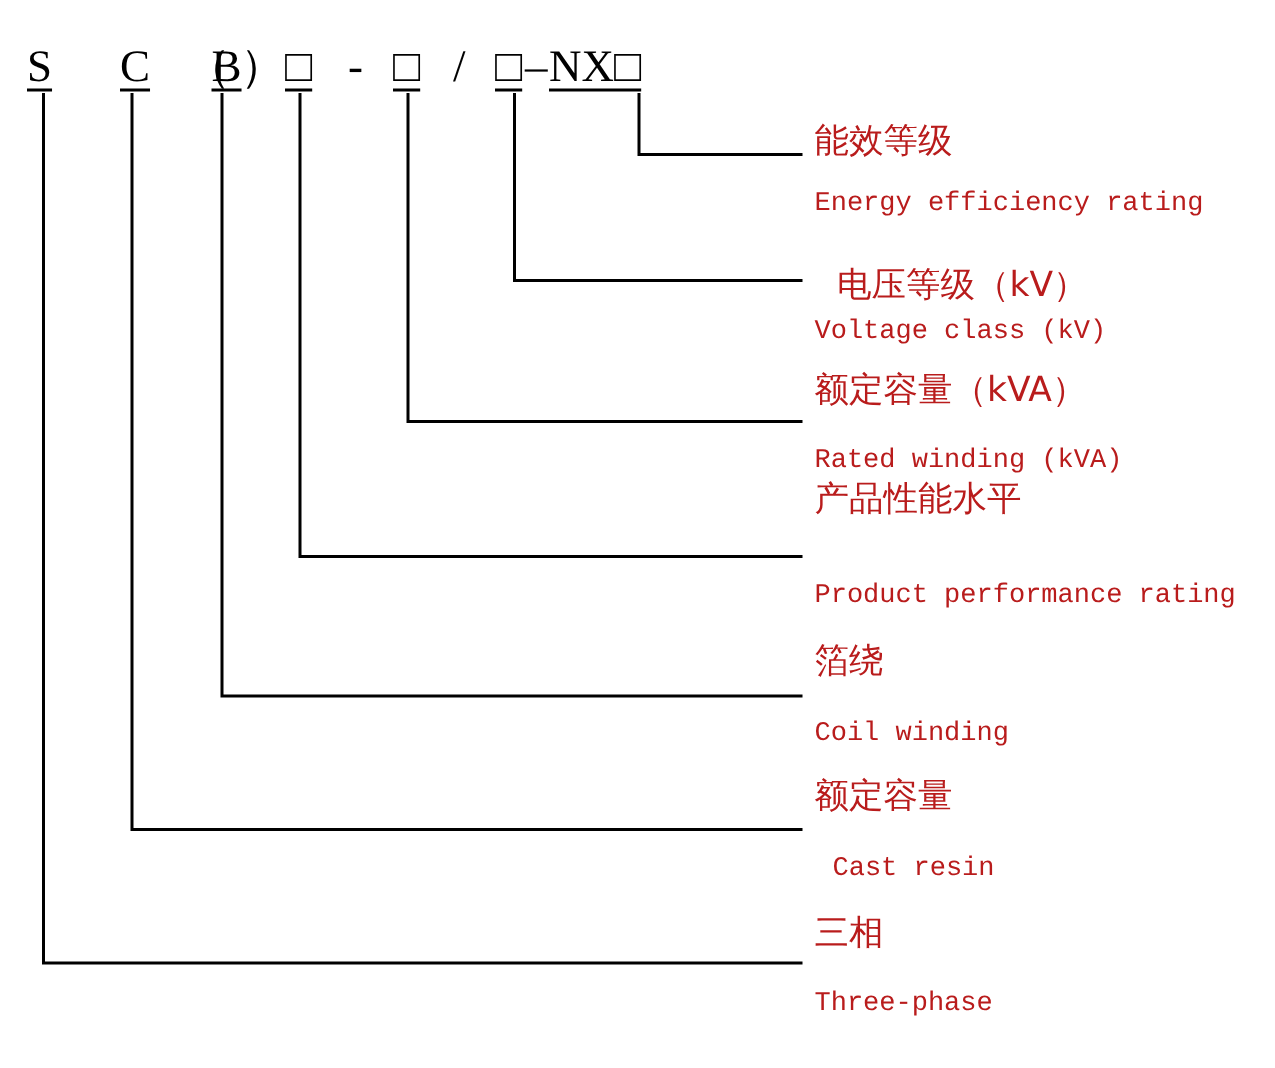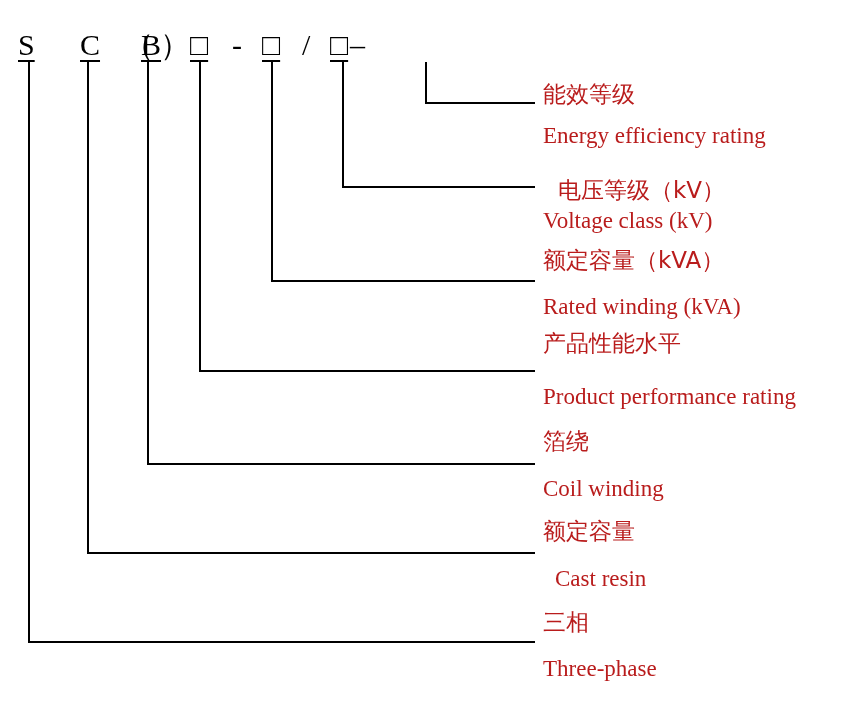--- a/index.html
+++ b/index.html
@@ -60,63 +60,64 @@
     white-space: pre;
     color: #b91c1c;
   }
   .label.cn {
     font-size: 23px;
     line-height: 28px;
     font-family: "DejaVu Sans", "Liberation Sans", sans-serif;
     font-weight: 400;
   }
   .label.en {
-    font-size: 23px;
+    font-size: 18px;
     line-height: 24px;
-    font-family: Liberation Serif, serif;
+    font-family: Liberation Mono, monospace;
     text-align: center;
   }
 </style>
 </head>
 <body>
 
 <div id="page">
 
   <div id="code-line">
       <span class="code-token underlined" style="left: 18px;">S</span>
       <span class="code-token underlined" style="left: 80px;">C</span>
       <span class="code-token plain" style="left: 124px;">（</span>
       <span class="code-token underlined" style="left: 141px;">B</span>
       <span class="code-token plain" style="left: 160px;">）</span>
       <span class="code-token underlined" style="left: 190px;">□</span>
       <span class="code-token plain" style="left: 232px;">-</span>
       <span class="code-token underlined" style="left: 262px;">□</span>
       <span class="code-token plain" style="left: 302px;">/</span>
       <span class="code-token underlined" style="left: 330px;">□</span>
       <span class="code-token plain" style="left: 350px;">–</span>
+      <span class="code-token underlined" style="left: 366px;">NX□</span>
     </div>
 
   <svg id="leaders" viewBox="0 0 850 712" width="850" height="712" xmlns="http://www.w3.org/2000/svg">
       <polyline points="426,62 426,103 535,103" fill="none" stroke="#000000" stroke-width="2"></polyline>
       <polyline points="343,62 343,187 535,187" fill="none" stroke="#000000" stroke-width="2"></polyline>
       <polyline points="272,62 272,281 535,281" fill="none" stroke="#000000" stroke-width="2"></polyline>
       <polyline points="200,62 200,371 535,371" fill="none" stroke="#000000" stroke-width="2"></polyline>
       <polyline points="148,62 148,464 535,464" fill="none" stroke="#000000" stroke-width="2"></polyline>
       <polyline points="88,62 88,553 535,553" fill="none" stroke="#000000" stroke-width="2"></polyline>
       <polyline points="29,62 29,642 535,642" fill="none" stroke="#000000" stroke-width="2"></polyline>
     </svg>
 
   <div id="label-layer">
       <div class="label cn" style="top: 80px;">能效等级</div>
       <div class="label en" style="top: 124px;">Energy efficiency rating</div>
       <div class="label cn" style="top: 176px; margin-left: 15px;">电压等级（kV）</div>
       <div class="label en" style="top: 209px;">Voltage class (kV)</div>
       <div class="label cn" style="top: 246px;">额定容量（kVA）</div>
       <div class="label en" style="top: 295px;">Rated winding (kVA)</div>
-      <div class="label cn" style="top: 329px;">产品性能水平</div>
+      <div class="label cn" style="top: 319px; font-family: Liberation Serif, serif;">产品性能水平</div>
       <div class="label en" style="top: 385px;">Product performance rating</div>
       <div class="label cn" style="top: 427px;">箔绕</div>
       <div class="label en" style="top: 477px;">Coil winding</div>
       <div class="label cn" style="top: 517px;">额定容量</div>
       <div class="label en" style="top: 567px; margin-left: 12px;">Cast resin</div>
       <div class="label cn" style="top: 608px;">三相</div>
       <div class="label en" style="top: 657px;">Three-phase</div>
     </div>
 
 </div>

